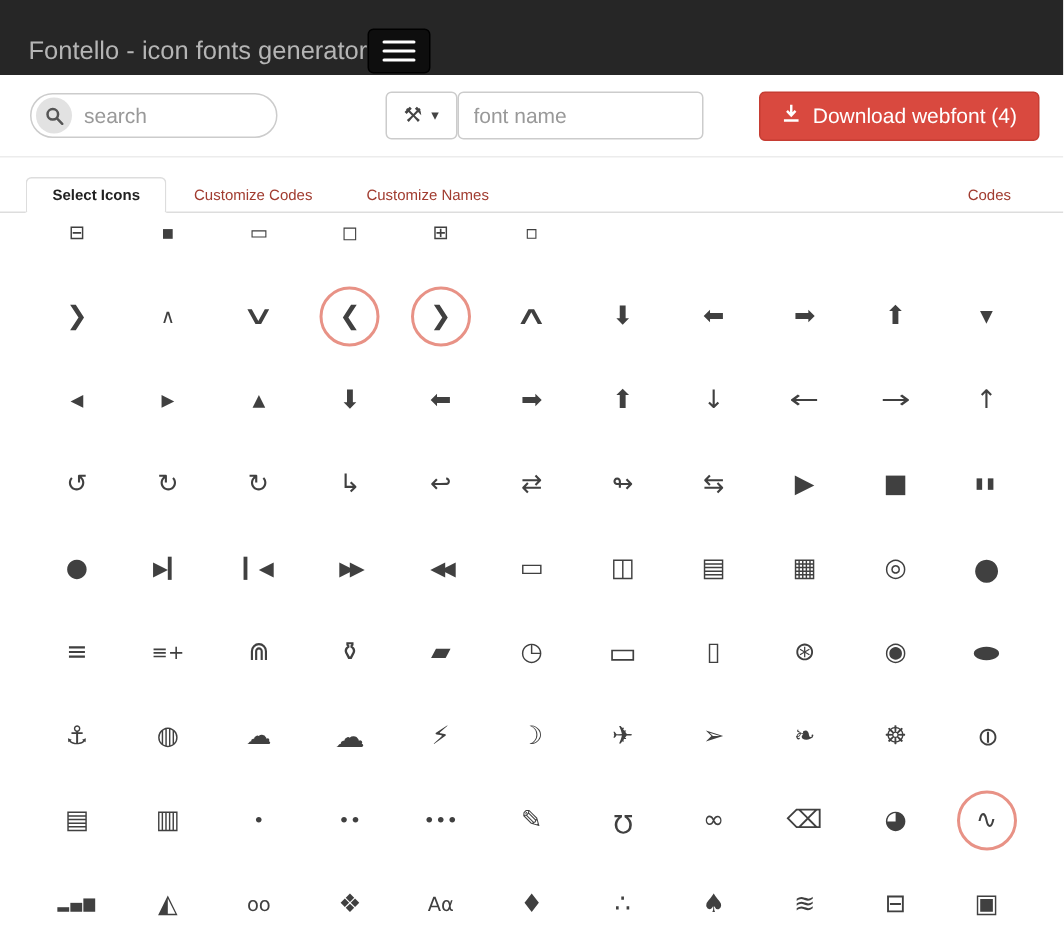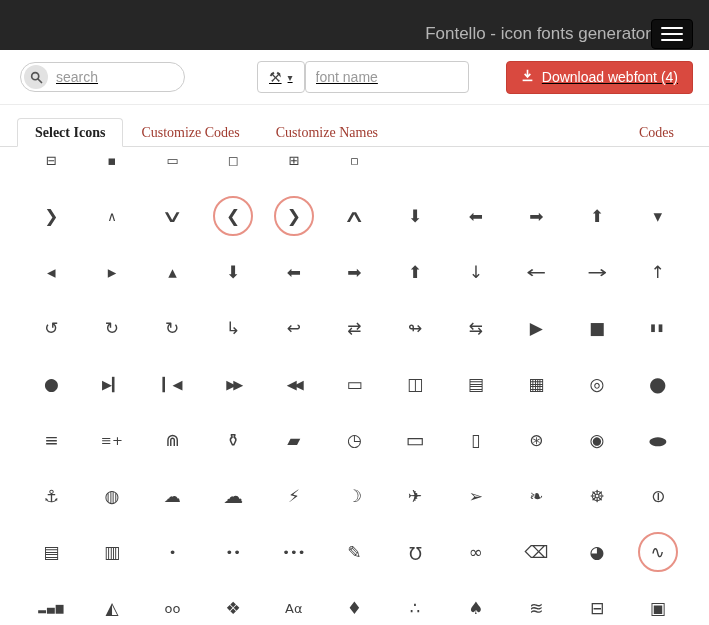--- a/index.html
+++ b/index.html
@@ -1,40 +1,40 @@
 <!DOCTYPE html>
 <html style="--header-bg: #262626; --accent: #d9493f; --accent-border: #c63d33; --tab-red: #a13c30; --icon: #404040; --ring: #e89286;"><head>
 <meta charset="utf-8">
 <style>
   * { box-sizing: border-box; margin: 0; padding: 0; }
   body { font-family: "Liberation Sans", "DejaVu Sans", sans-serif; background:#fff; }
   .page { width:709px; height:625px; position:relative; background:#fff; overflow:hidden; }
 
   
-  .header { height:50px; background:var(--header-bg,#262626); display:flex; align-items:center; justify-content:flex-end; padding:18px 16px 0 19px; }
+  .header { height:50px; background:var(--header-bg,#262626); display:flex; align-items:center; justify-content:flex-start; padding:18px 16px 0 19px; }
   .header-title { color:#b5b5b5; font-size:17px; }
   .menu-btn { width:42px; height:30px; background:#0e0e0e; border:1px solid #000; border-radius:4px; display:flex; flex-direction:column; justify-content:center; align-items:center; gap:4px; cursor:pointer; }
   .menu-btn i { display:block; width:22px; height:2px; background:#fff; border-radius:1px; }
 
   
-  .toolbar { height:55px; display:flex; align-items:center; padding:0 16px 0 20px; border-bottom:1px solid #ececec; background:#fff;text-decoration:underline; }
+  .toolbar { height:55px; display:flex; align-items:center; padding:0 16px 0 20px; border-bottom:1px solid #ececec; background:#fff; }
   .search-pill { width:165px; height:30px; border:1px solid #ccc; border-radius:16px; display:flex; align-items:center; padding-left:3px; background:#fff; }
   .search-circle { width:24px; height:24px; border-radius:50%; background:#e2e2e2; display:flex; align-items:center; justify-content:center; flex:none; }
   .search-input { border:none; outline:none; flex:1; min-width:0; font-size:14px; padding:0 8px; color:#333; background:transparent; }
   .search-input::placeholder { color:#999; }
   .wrench-btn { margin-left:72px; height:32px; padding:0 11px; border:1px solid #ccc; border-radius:4px; background:#fff; display:flex; align-items:center; gap:6px; cursor:pointer; }
   .wrench-glyph { font-family:"DejaVu Sans",sans-serif; font-size:14px; color:#444; }
   .caret-glyph { font-family:"DejaVu Sans",sans-serif; font-size:10px; color:#444; }
   .fontname-input { margin-left:0; height:32px; width:164px; border:1px solid #ccc; border-radius:4px; padding:0 10px; font-size:14px; color:#737373; outline:none; }
   .fontname-input::placeholder { color:#999; }
   .download-btn { margin-left:auto; height:33px; padding:0 14px; background:var(--accent,#d9493f); border:1px solid var(--accent-border,#c63d33); border-radius:4px; color:#fff; font-size:14px; display:flex; align-items:center; gap:8px; cursor:pointer;justify-content:space-between; }
 
   
   .tabbar { margin-top:13px; padding:0 17px; border-bottom:1px solid #ddd; display:flex; align-items:flex-end; }
-  .tab { padding:6px 17px 5px; font-size:14px; color:var(--tab-red,#a13c30); cursor:pointer; border:1px solid transparent; margin-bottom:-1px; background:transparent;font-family:Liberation Serif, serif; }
+  .tab { padding:6px 17px 5px; font-size:10px; color:var(--tab-red,#a13c30); cursor:pointer; border:1px solid transparent; margin-bottom:-1px; background:transparent; }
   .tab.active { color:#222; font-weight:bold; background:#fff; border-color:#ddd #ddd #fff #ddd; border-radius:4px 4px 0 0; }
   .tab.help { margin-left:auto; }
 
   
   .grid-viewport { height:483px; overflow:hidden; }
   .icon-grid { margin-top:-15px; }
   .icon-row { height:56px; display:grid; grid-template-columns:repeat(11,1fr); padding:0 21px; align-items:center; justify-items:center; }
   .icon-cell { width:44px; height:44px; display:flex; align-items:center; justify-content:center; cursor:pointer; }
   .ring { width:40px; height:40px; border:2px solid transparent; border-radius:50%; display:flex; align-items:center; justify-content:center; }
   .ring.on { border-color:var(--ring,#e89286); }

